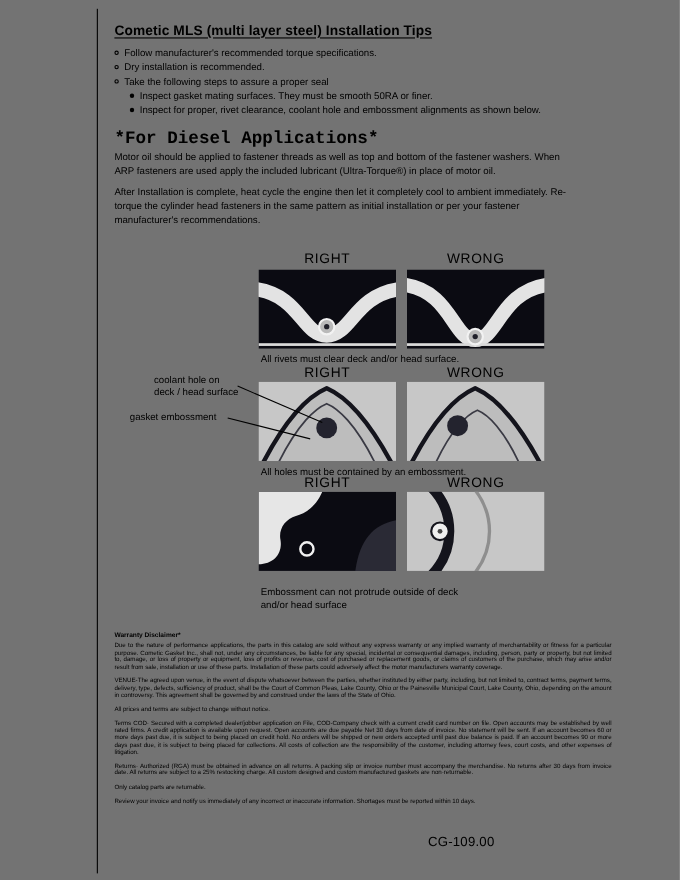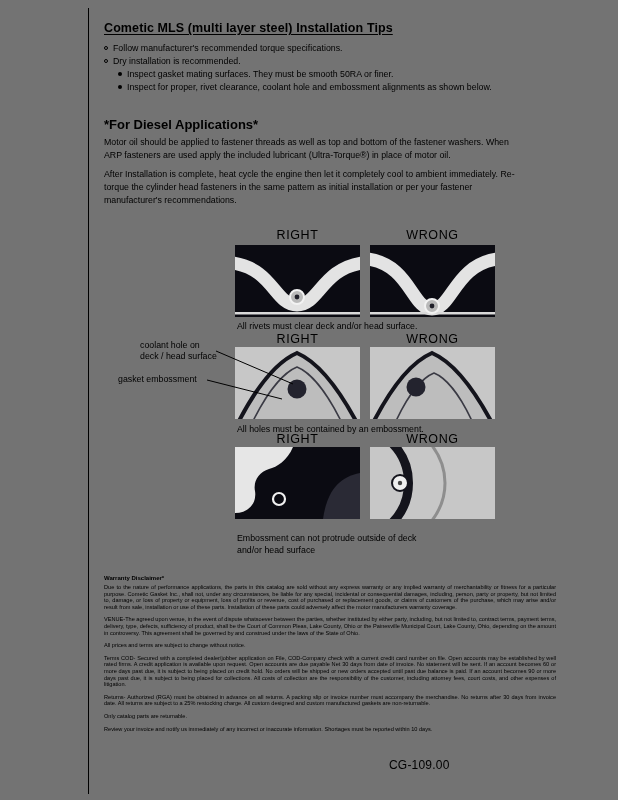--- a/index.html
+++ b/index.html
@@ -10,21 +10,21 @@
 
   .title { position:absolute; left:104px; top:21px; font-size:12.5px; font-weight:bold;
            text-decoration:underline; text-underline-offset:2px; letter-spacing:0.1px; }
 
   .tips { position:absolute; left:104px; top:42px; width:440px; font-size:8.8px; line-height:13px; }
   .tip { display:flex; align-items:flex-start; }
   .tip.sub { padding-left:14px; }
   .obul { flex:0 0 auto; width:4px; height:4px; border:1px solid #000; border-radius:50%; margin:4px 5px 0 0; }
   .dbul { flex:0 0 auto; width:4px; height:4px; background:#000; border-radius:50%; margin:4px 5px 0 0; }
 
-  .diesel-head { position:absolute; left:104px; top:117px; font-size:13px; font-weight:bold; }
+  .diesel-head { position:absolute; left:104px; top:117px; font-size:16px; font-weight:bold;font-family:Liberation Mono, monospace; }
   .para { position:absolute; left:104px; width:424px; font-size:8.8px; line-height:13px; }
   .para1 { top:136px; }
   .para2 { top:168px; }
   .note  { top:208px; }
 
   .dg-headers { position:absolute; left:235px; width:260px; display:flex; gap:10px;
                 font-size:12.5px; letter-spacing:0.6px; }
   .dg-headers .dg-h { width:125px; text-align:center; }
   .hr1 { top:228px; } .hr2 { top:332px; } .hr3 { top:432px; }
 
@@ -58,20 +58,24 @@
   <div class="title">Cometic MLS (multi layer steel) Installation Tips</div>
 
   <div class="tips">
     <div class="tip">
       <span class="obul"></span>
       <span>Follow manufacturer's recommended torque specifications.</span>
     </div>
     <div class="tip">
       <span class="obul"></span>
       <span>Dry installation is recommended.</span>
+    </div>
+    <div class="tip">
+      <span class="obul"></span>
+      <span>Take the following steps to assure a proper seal</span>
     </div>
     <div class="tip sub">
       <span class="dbul"></span>
       <span>Inspect gasket mating surfaces.  They must be smooth 50RA or finer.</span>
     </div>
     <div class="tip sub">
       <span class="dbul"></span>
       <span>Inspect for proper, rivet clearance, coolant hole and embossment alignments as shown below.</span>
     </div>
   </div>

